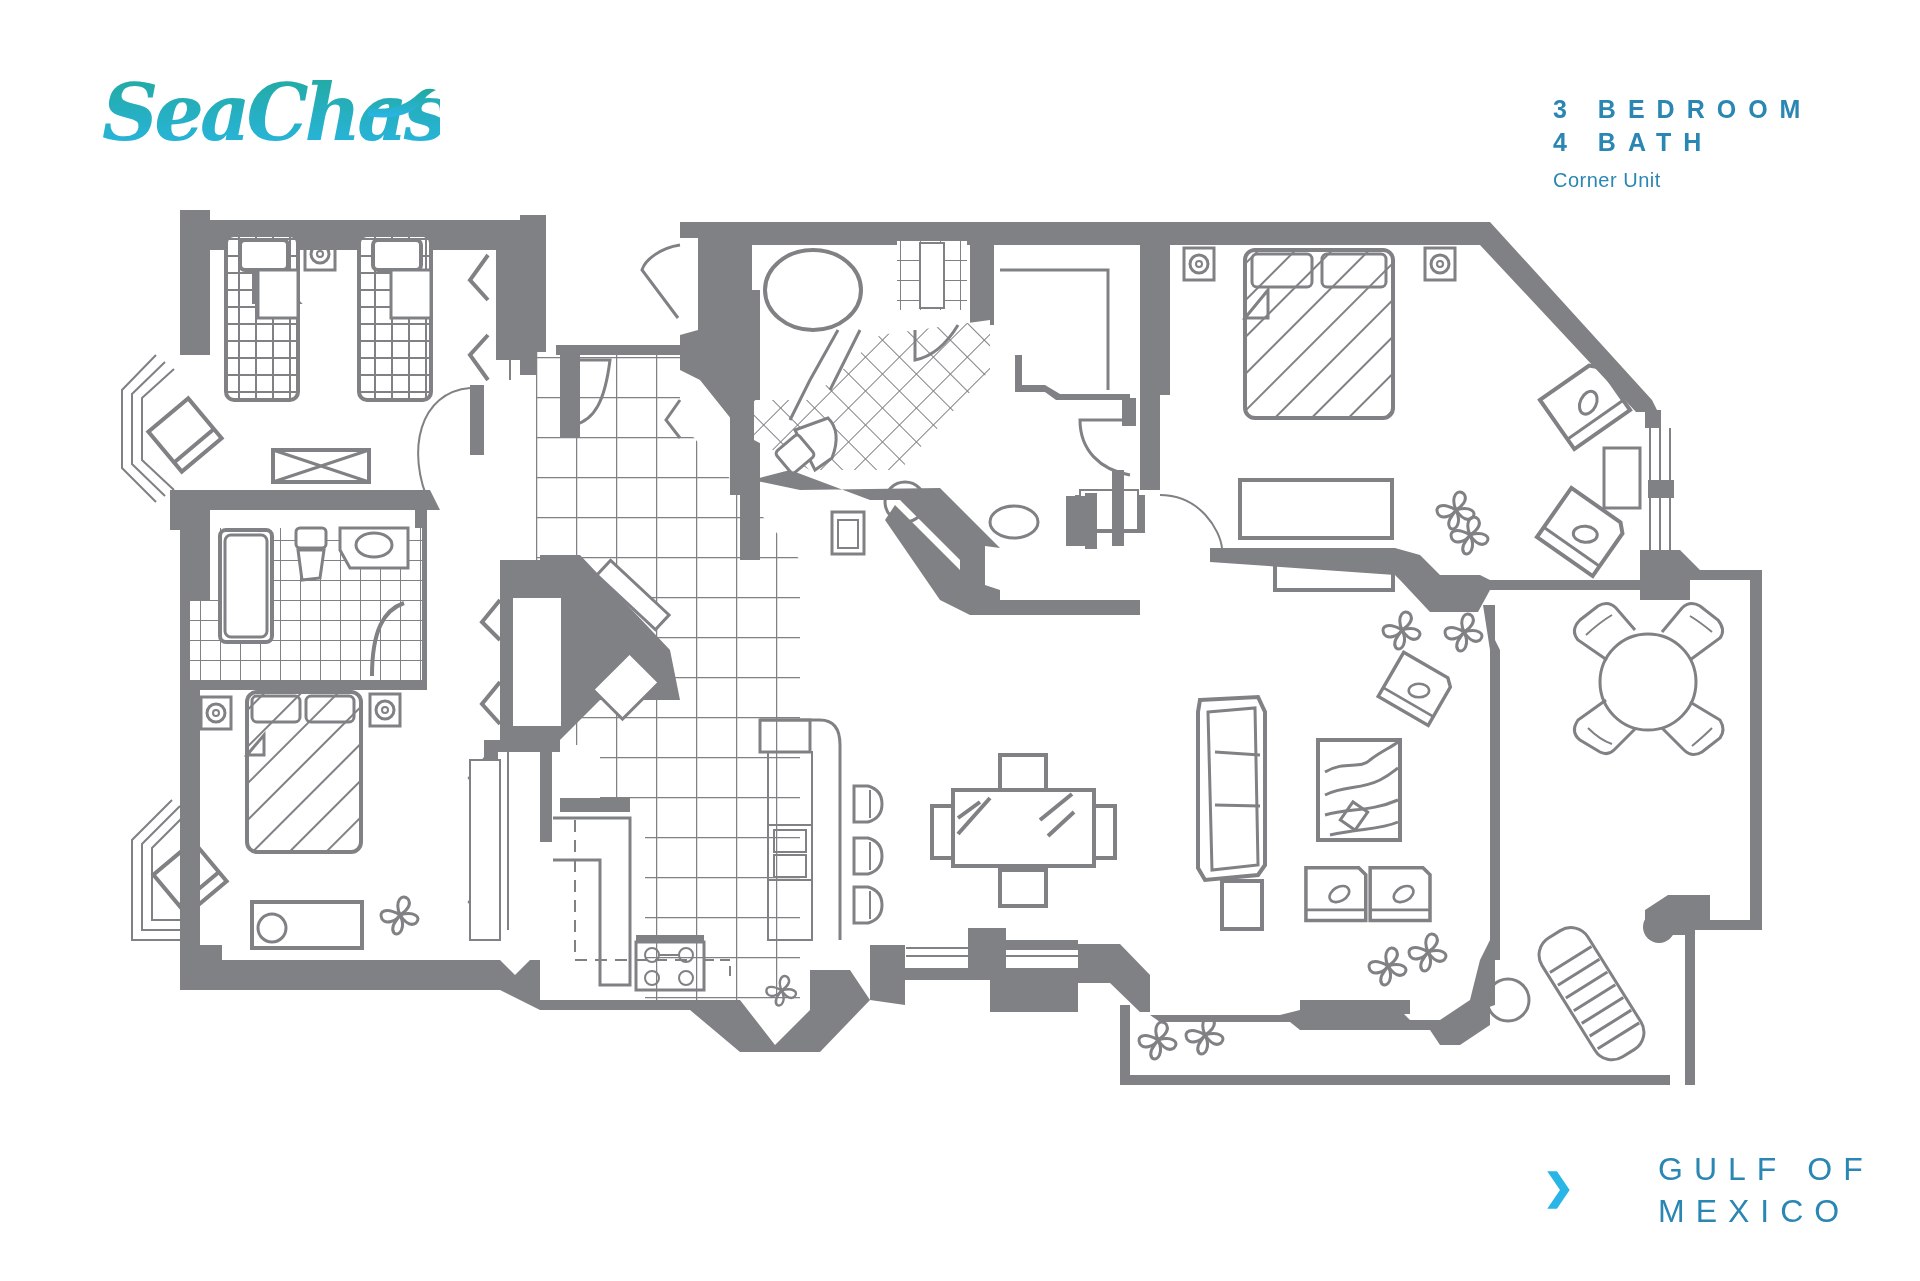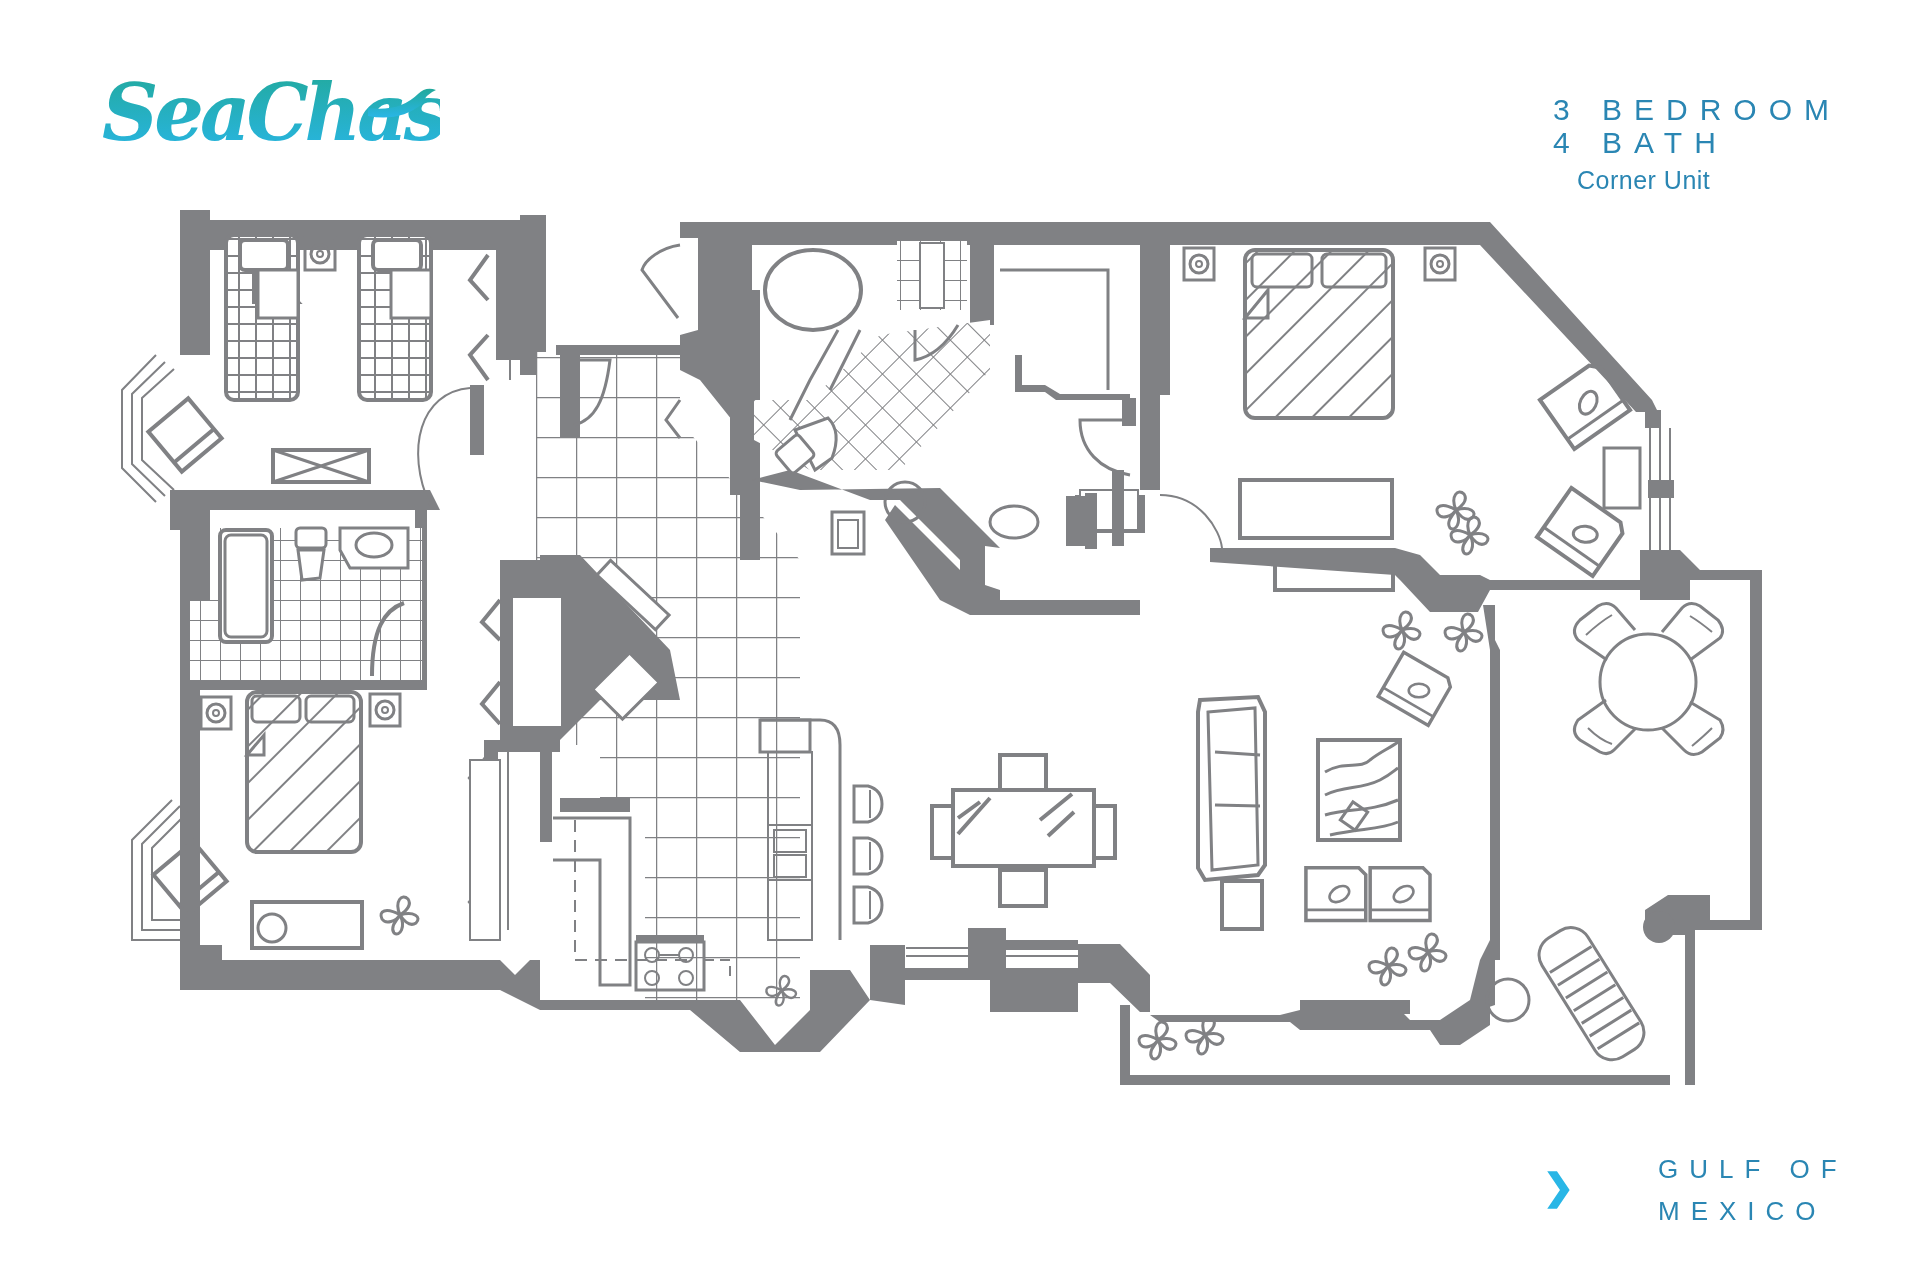--- a/index.html
+++ b/index.html
@@ -2,25 +2,25 @@
 <html><head>
 <meta charset="utf-8">
 <style>
   html, body { margin: 0; padding: 0; background: #ffffff; }
   body { width: 1920px; height: 1281px; position: relative; overflow: hidden;
          font-family: "Liberation Sans", "DejaVu Sans", sans-serif; }
   .logo { position: absolute; left: 100px; top: 60px; width: 340px; height: 110px; }
   .logo-text { font-family: "DejaVu Serif", "Liberation Serif", serif; font-style: italic; font-weight: bold;
                font-size: 78px; letter-spacing: -4px; fill: url(#logoGrad); }
   .unit-info { position: absolute; left: 1553px; top: 93px; color: #2a86b3; }
-  .unit-info .spaced { font-size: 30px; letter-spacing: 12px; line-height: 33px; font-weight: normal; }
-  .unit-info .type { font-size: 25px; line-height: 42px; letter-spacing: 0.5px; margin-left: 24px; }
+  .unit-info .spaced { font-size: 25px; letter-spacing: 12px; line-height: 33px; font-weight: bold; }
+  .unit-info .type { font-size: 20px; line-height: 42px; letter-spacing: 0.5px; }
   .compass { position: absolute; left: 1543px; top: 1120px; width: 330px; height: 140px; }
   .compass-label { position: absolute; left: 1658px; top: 1148px; color: #2a86b3;
-                   font-size: 26px; letter-spacing: 11px; line-height: 42px; }
+                   font-size: 32px; letter-spacing: 11px; line-height: 42px; }
   #plan { position: absolute; left: 0; top: 0; }
   .wall { fill: #808184; }
   .ln { fill: none; stroke: #808184; stroke-width: 4; }
   .ln3 { fill: none; stroke: #808184; stroke-width: 3; }
   .ln2 { fill: none; stroke: #808184; stroke-width: 2; }
   .wh { fill: #ffffff; }
 </style>
 </head>
 <body>
 

